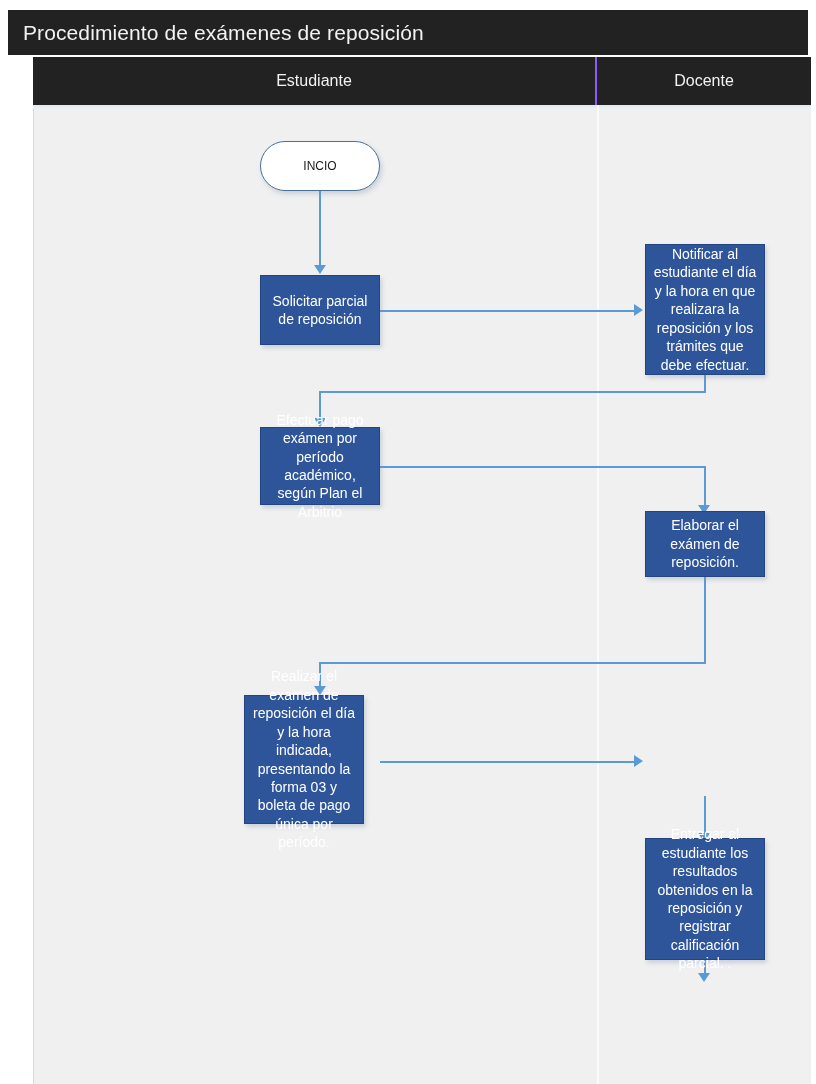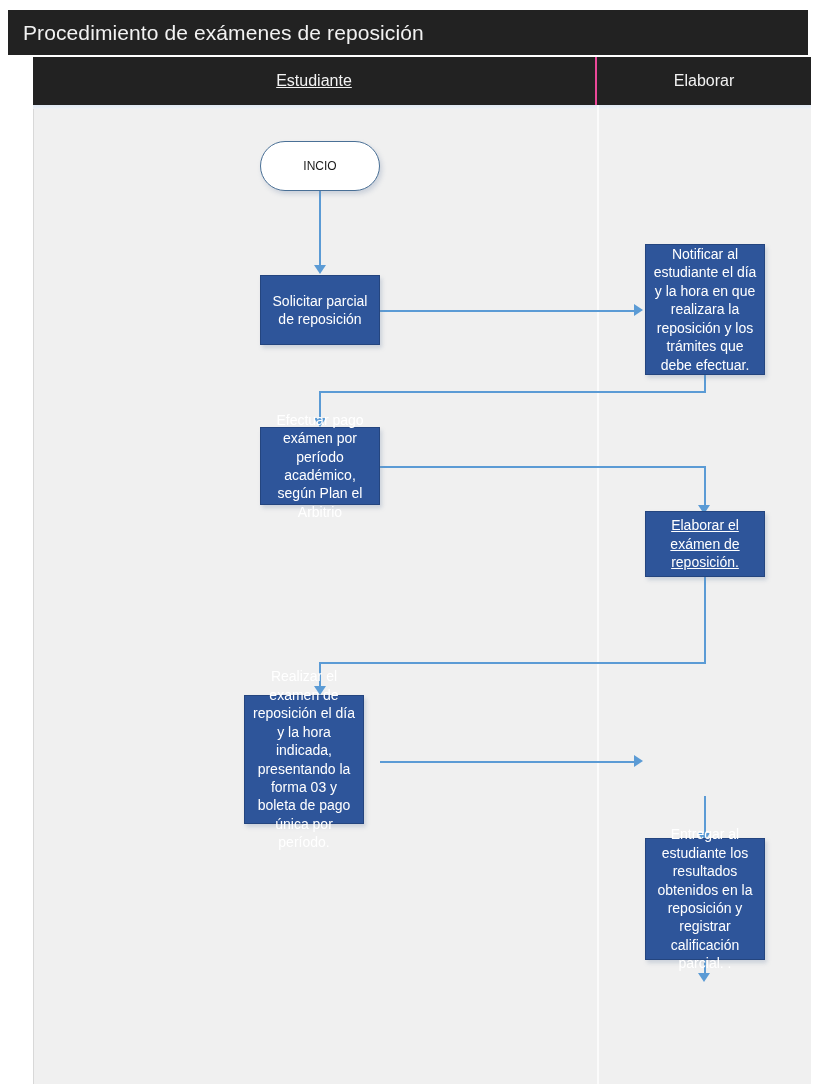--- a/index.html
+++ b/index.html
@@ -66,21 +66,21 @@
   }
   .lane-header {
     background: #222222;
     color: #f2f2f2;
     font-size: 16px;
     display: flex;
     align-items: center;
     justify-content: center;
     box-sizing: border-box;
   }
-  .lane-header.left  { width: 564px; border-right: 2px solid #ec4899; text-decoration: underline; }
+  .lane-header.left  { width: 564px; border-right: 2px solid #8b5cf6; }
   .lane-header.right { width: 214px; }
 
   
   .lane-divider {
     position: absolute;
     left: 597px;
     top: 105px;
     width: 2px;
     height: 979px;
     background: #fbfbfb;
@@ -156,21 +156,21 @@
 
   <div class="lane-frame"></div>
   <div class="lane-topline"></div>
   <div class="lane-divider"></div>
 
   <div class="lane-headers">
     <div class="lane-header left">
       <span>Estudiante</span>
     </div>
     <div class="lane-header right">
-      <span>Elaborar</span>
+      <span>Docente</span>
     </div>
   </div>
 
   <div class="conn v" style="left:319px; top:190px; height:76px;"></div>
   <div class="arrow down" style="left:314px; top:265px;"></div>
 
   <div class="conn h" style="left:380px; top:310px; width:255px;"></div>
   <div class="arrow right" style="left:634px; top:304px;"></div>
 
   <div class="conn v" style="left:704px; top:374px; height:18px;"></div>
@@ -205,21 +205,21 @@
   </div>
 
   <div class="node process" style="left:645px; top:244px; width:120px; height:131px;">
     <span class="node-text">Notificar  al estudiante el día y la hora en que realizara  la reposición y  los trámites que debe efectuar.</span>
   </div>
 
   <div class="node process" style="left:260px; top:427px; width:120px; height:78px;">
     <span class="node-text">Efectuar pago exámen por período académico, según Plan el Arbitrio</span>
   </div>
 
-  <div class="node process" style="left:645px; top:511px; width:120px; height:66px;text-decoration:underline;">
+  <div class="node process" style="left:645px; top:511px; width:120px; height:66px;">
     <span class="node-text">Elaborar  el exámen de reposición.</span>
   </div>
 
   <div class="node process" style="left:244px; top:695px; width:120px; height:129px;">
     <span class="node-text">Realizar el examen de reposición el día y la hora indicada, presentando la forma 03 y boleta de pago única por período.</span>
   </div>
 
 
   <div class="node process" style="left:645px; top:838px; width:120px; height:122px;">
     <span class="node-text">Entregar al estudiante los resultados obtenidos en la reposición y registrar calificación parcial. .</span>

